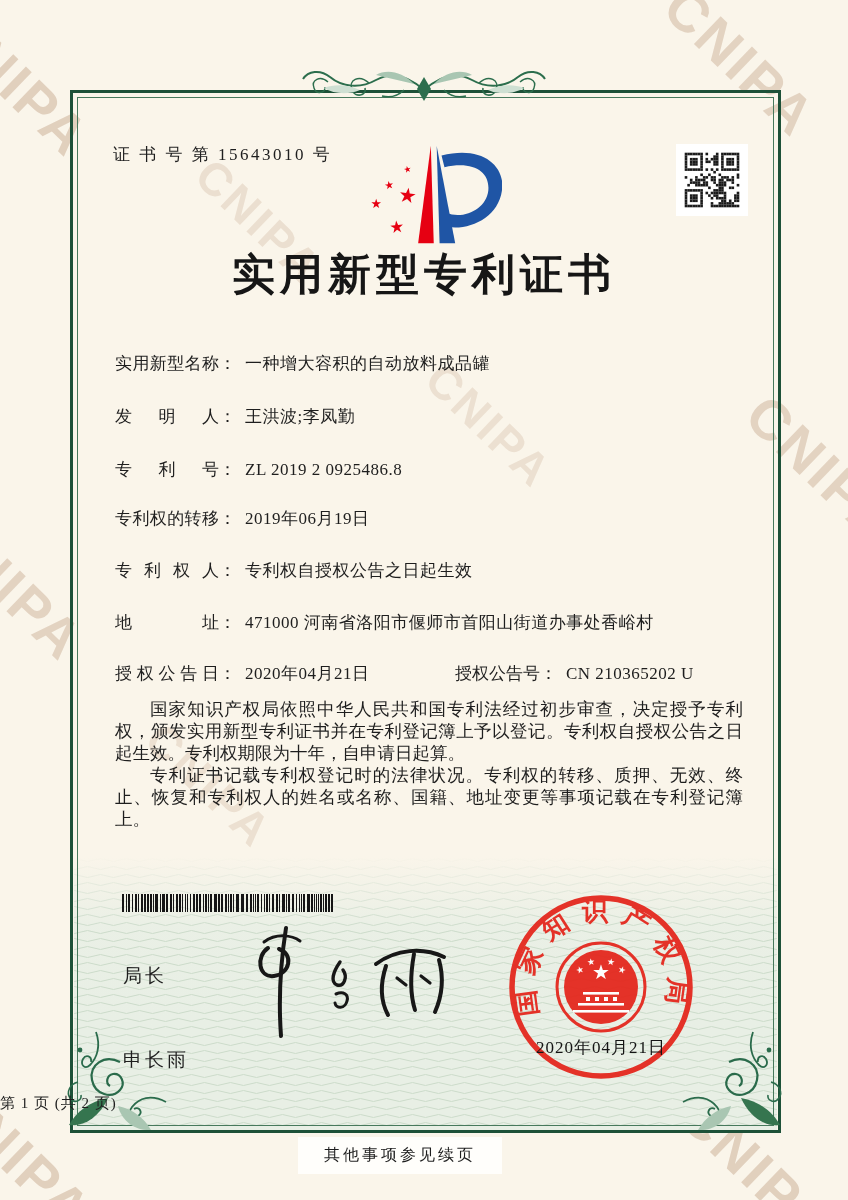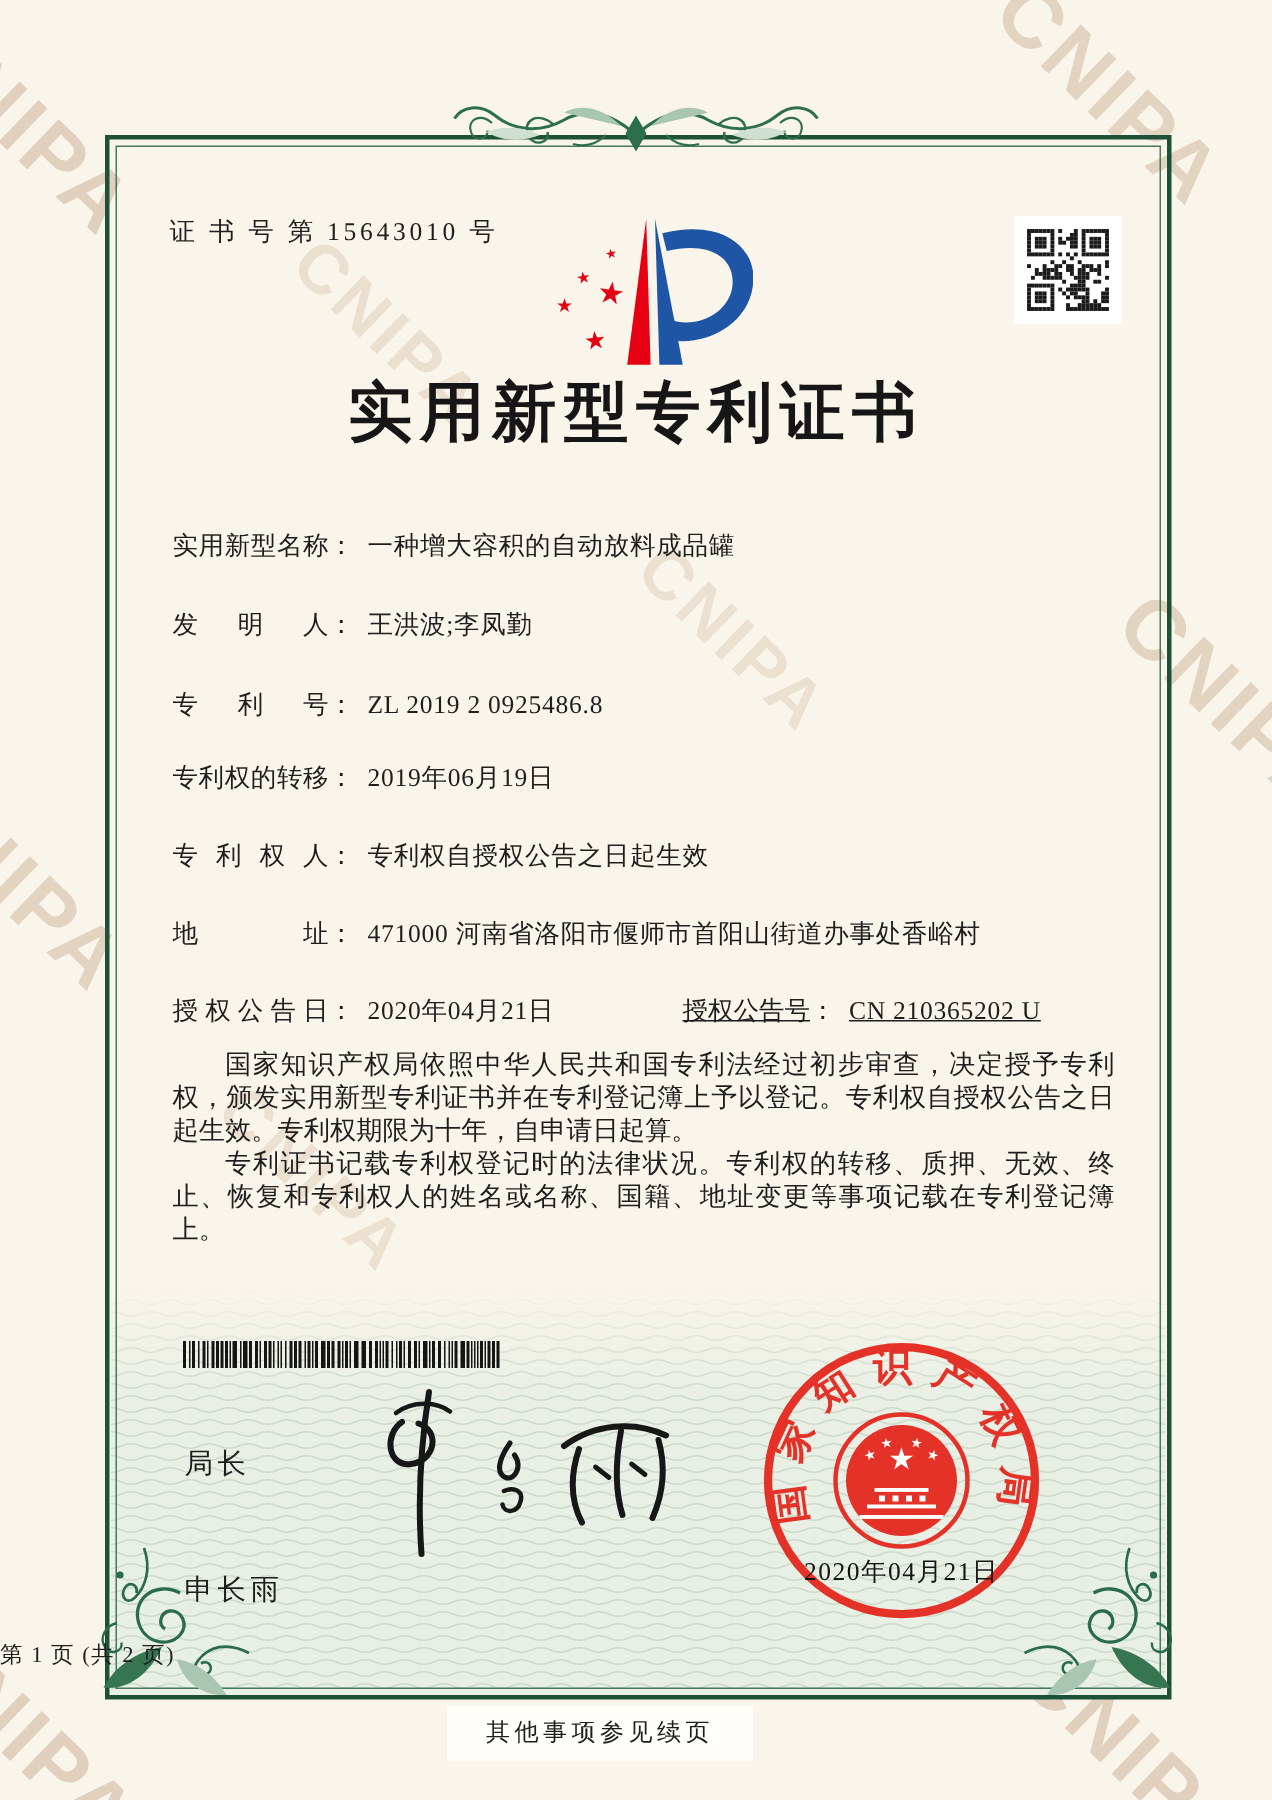--- a/index.html
+++ b/index.html
@@ -24,21 +24,21 @@
   .cert-no{position:absolute;left:113px;top:143px;font-size:17px;letter-spacing:2.5px;z-index:4;}
   .logo{position:absolute;left:346px;top:140px;z-index:4;}
   .qrbox{position:absolute;left:676px;top:144px;width:72px;height:72px;background:#fff;
       display:flex;align-items:center;justify-content:center;z-index:4;}
   .title{position:absolute;left:0;top:246px;width:100%;text-align:center;font-size:43px;
       font-weight:bold;letter-spacing:5px;margin:0;z-index:4;color:#161616;}
   .frow{position:absolute;left:115px;width:640px;font-size:17px;z-index:4;white-space:nowrap;}
   .flabel{display:inline-block;width:104px;text-align:justify;text-align-last:justify;}
   .fcolon{display:inline-block;margin-right:9px;}
   .fvalue{letter-spacing:0.5px;}
-  .fpair2{position:absolute;left:340px;top:0;text-decoration:underline;}
+  .fpair2{position:absolute;left:340px;top:0;}
   .body-text{position:absolute;left:115px;top:698px;width:628px;font-size:17.5px;
       line-height:22px;text-align:justify;z-index:4;}
   .body-text p{margin:0;text-indent:2em;}
   .barcode{position:absolute;left:122px;top:894px;z-index:4;line-height:0;}
   .signer-title{position:absolute;left:123px;top:963px;font-size:19px;letter-spacing:3px;z-index:4;font-family:Liberation Serif, serif;}
   .signer-name{position:absolute;left:123px;top:1047px;font-size:19px;letter-spacing:3px;z-index:4;}
   .signature{position:absolute;left:248px;top:920px;z-index:4;}
   .seal{position:absolute;left:506px;top:892px;z-index:4;opacity:.95;}
   .seal-text{font-size:26px;font-weight:bold;fill:#e4281e;letter-spacing:12px;
       font-family:"Liberation Serif",serif;}

